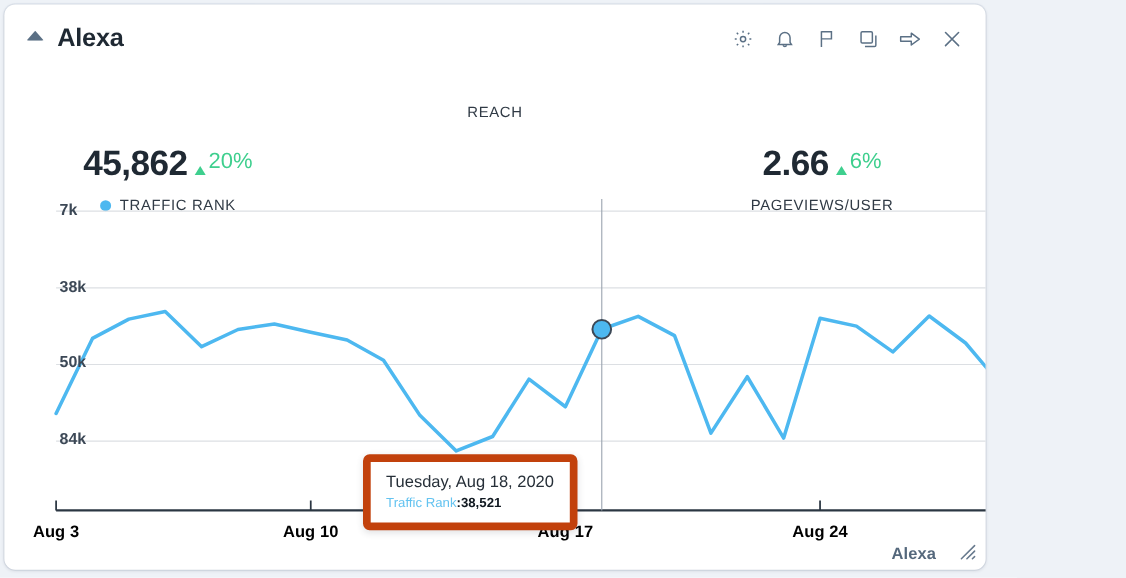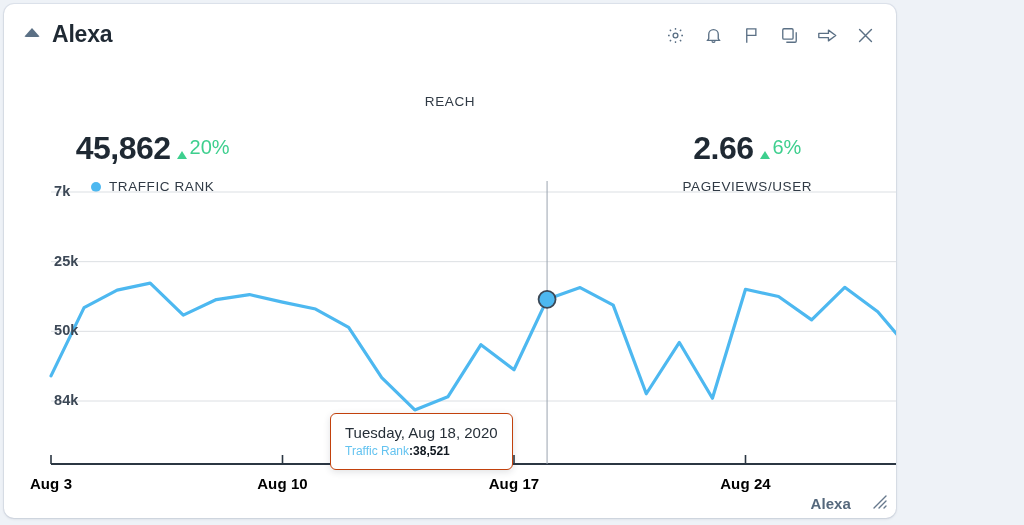--- a/index.html
+++ b/index.html
@@ -105,21 +105,21 @@
     transform: translateX(-50%);
     white-space: nowrap;
   }
 
   
   .tooltip {
     position: absolute;
     left: 326px; top: 249px;
     padding: 9px 14px 10px 14px;
     background: #ffffff;
-    border: 1px solid #c2410c;
+    border: 7px solid #c2410c;
     border-radius: 6px;
     box-shadow: 0 2px 7px rgba(40,50,65,0.14);
     z-index: 9;
   }
   .tt-date {
     font-size: 15px; color: #262f38;
     white-space: nowrap; line-height: 1.35;
   }
   .tt-row {
     font-size: 12px; line-height: 1.35; white-space: nowrap;
@@ -238,21 +238,21 @@
         <circle cx="543.0714285714286" cy="135.34518666666668" r="8.5" fill="#4db8f0" stroke="#3c4856" stroke-width="1.8"></circle>
       </svg>
 
     <div class="tooltip">
       <div class="tt-date">Tuesday, Aug 18, 2020</div>
       <div class="tt-row">
         <span class="tt-key">Traffic Rank</span><span class="tt-val">:</span><span class="tt-val">38,521</span>
       </div>
     </div>
   <div class="ylabel" style="left: 50px; top: 19px;">7k</div>
-      <div class="ylabel" style="left: 50px; top: 88.6667px;">25k</div>
+      <div class="ylabel" style="left: 50px; top: 88.6667px;">38k</div>
       <div class="ylabel" style="left: 50px; top: 158.333px;">50k</div>
       <div class="ylabel" style="left: 50px; top: 228px;">84k</div>
       <div class="xlabel" style="left: 47px; top: 311px;">Aug 3</div>
       <div class="xlabel" style="left: 278.5px; top: 311px;">Aug 10</div>
       <div class="xlabel" style="left: 510px; top: 311px;">Aug 17</div>
       <div class="xlabel" style="left: 741.5px; top: 311px;">Aug 24</div>
       <div class="xlabel" style="left: 973px; top: 311px;">Aug 31</div>
     </div>
 
   <div class="footer-brand">Alexa</div>

